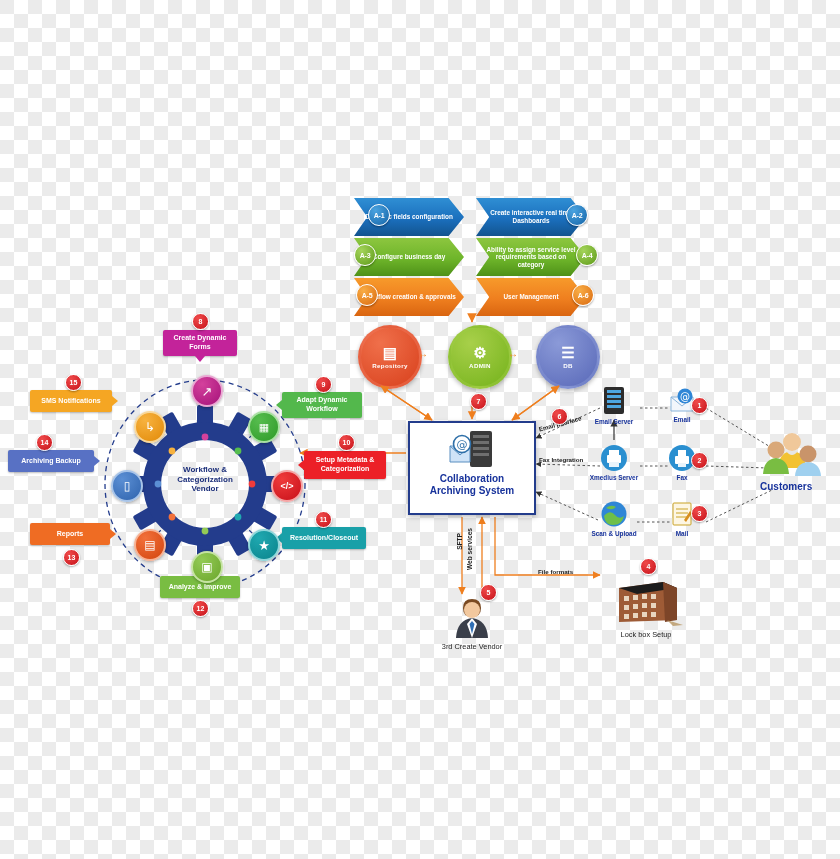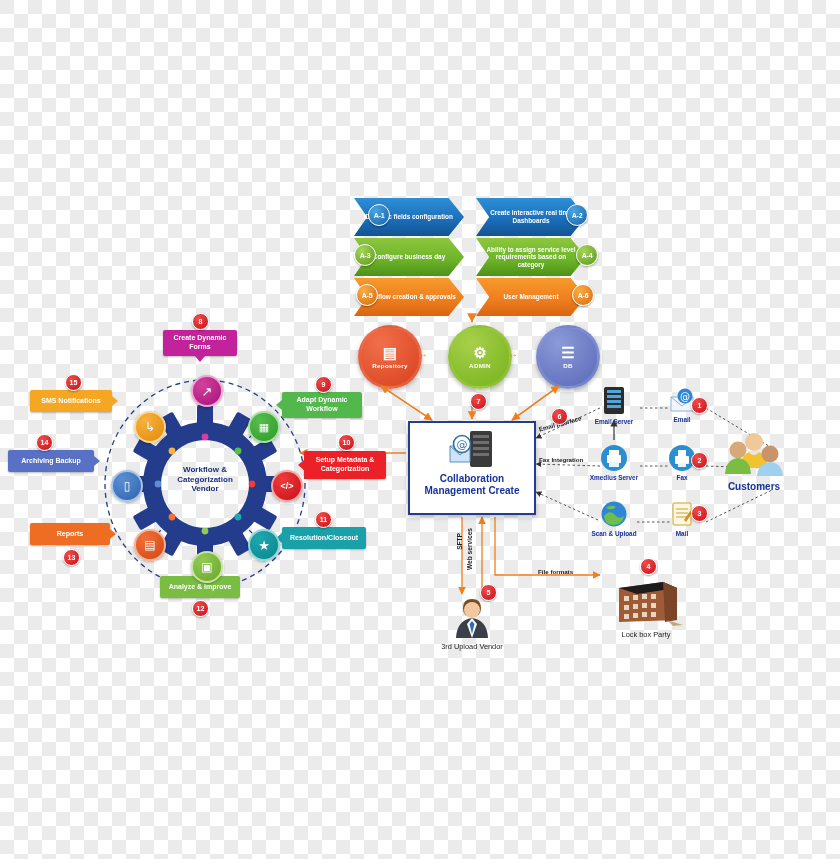--- a/index.html
+++ b/index.html
@@ -106,21 +106,21 @@
   .netnode{position:absolute;display:flex;flex-direction:column;align-items:center;width:64px;}
   .netnode .nlabel{color:#17329b;font-weight:700;font-size:6.4px;margin-top:2px;text-align:center;}
   .netnode .nicon{font-size:22px;line-height:24px;}
 
   .edgelabel{position:absolute;color:#1c1c1c;font-weight:700;font-size:6.2px;white-space:nowrap;}
   .edgelabel.plain{font-weight:600;color:#222;}
 
   .bottomnode{position:absolute;display:flex;flex-direction:column;align-items:center;}
   .bottomnode .blabel{color:#1c1c1c;font-size:7.4px;margin-top:2px;font-weight:500;}
 
-  #customers{left:715px;top:430px;width:78px;display:flex;flex-direction:column;align-items:center;}
+  #customers{left:760px;top:430px;width:78px;display:flex;flex-direction:column;}
   #customers .clabel{color:#17329b;font-weight:700;font-size:10px;margin-top:1px;}
 
   .vlabel{position:absolute;writing-mode:vertical-rl;transform:rotate(180deg);
     font-size:6.6px;color:#222;font-weight:600;}
 </style>
 </head>
 <body>
 
 <div class="canvas">
 
@@ -282,21 +282,21 @@
       <rect x="29" y="13" width="16" height="3" fill="#6f6f6f"></rect>
       <rect x="29" y="19" width="16" height="3" fill="#6f6f6f"></rect>
       <rect x="29" y="25" width="16" height="3" fill="#6f6f6f"></rect>
       <path d="M6,18 L26,18 L26,34 L6,34 Z" fill="#cfe3f7" stroke="#5a8fc0"></path>
       <path d="M6,18 L16,27 L26,18" fill="none" stroke="#5a8fc0"></path>
       <circle cx="18" cy="16" r="8.5" fill="#fff" stroke="#2e6fa8" stroke-width="1.6"></circle>
       <text x="18" y="20" font-size="11" text-anchor="middle" fill="#2e6fa8" font-family="DejaVu Sans, sans-serif">@</text>
     </svg>
     <div class="cmstitle">
       <div>Collaboration</div>
-      <div>Management Create</div>
+      <div>Archiving System</div>
     </div>
   </div>
 
   <div class="abs" style="left:165px;top:465px;width:80px;">
     <div style="color:#1c2f7a;font-weight:700;font-size:8px;line-height:9.6px;text-align:center;">
       <div>Workflow &amp;</div>
       <div>Categorization</div>
       <div>Vendor</div>
     </div>
   </div>
@@ -462,21 +462,21 @@
   <div class="numbadge" style="left:480px;top:584px;">5</div>
 
   <div class="bottomnode" style="left:440px;top:596px;width:64px;">
     <svg width="40" height="44" viewBox="0 0 40 44">
       <path d="M20,3 q9,0 9,9 q0,9 -9,9 q-9,0 -9,-9 q0,-9 9,-9z" fill="#7a4a22"></path>
       <circle cx="20" cy="14" r="8" fill="#f2c89e"></circle>
       <path d="M20,22 q-15,2 -16,20 h32 q-1,-18 -16,-20z" fill="#3a3f4a"></path>
       <path d="M20,22 l-5,6 l5,14 l5,-14z" fill="#fff"></path>
       <path d="M20,25 l-2.5,3 l2.5,10 l2.5,-10z" fill="#2f6fb5"></path>
     </svg>
-    <span class="blabel">3rd Upload Vendor</span>
+    <span class="blabel">3rd Create Vendor</span>
   </div>
 
   <div class="edgelabel plain" style="left:538px;top:568px;">File formats</div>
 
   <div class="numbadge" style="left:640px;top:558px;">4</div>
 
   <div class="bottomnode" style="left:604px;top:572px;width:84px;">
     <svg width="78" height="56" viewBox="0 0 78 56">
       <path d="M12,16 L56,10 L70,16 L70,48 L12,50 Z" fill="#9e5b36"></path>
       <path d="M12,16 L56,10 L70,16 L30,22 Z" fill="#1c1c1c"></path>
@@ -490,16 +490,16 @@
           <rect x="26" y="32" width="5" height="5"></rect>
         <rect x="35" y="31" width="5" height="5"></rect>
           <rect x="44" y="31" width="5" height="5"></rect>
         <rect x="17" y="42" width="5" height="5"></rect>
           <rect x="26" y="41" width="5" height="5"></rect>
         <rect x="35" y="40" width="5" height="5"></rect>
           <rect x="44" y="40" width="5" height="5"></rect>
       </g>
       <path d="M60,48 L76,53 L66,54 Z" fill="#b08a50" opacity=".7"></path>
     </svg>
-    <span class="blabel">Lock box Party</span>
+    <span class="blabel">Lock box Setup</span>
   </div>
 
 </div>
 
 </body></html>

